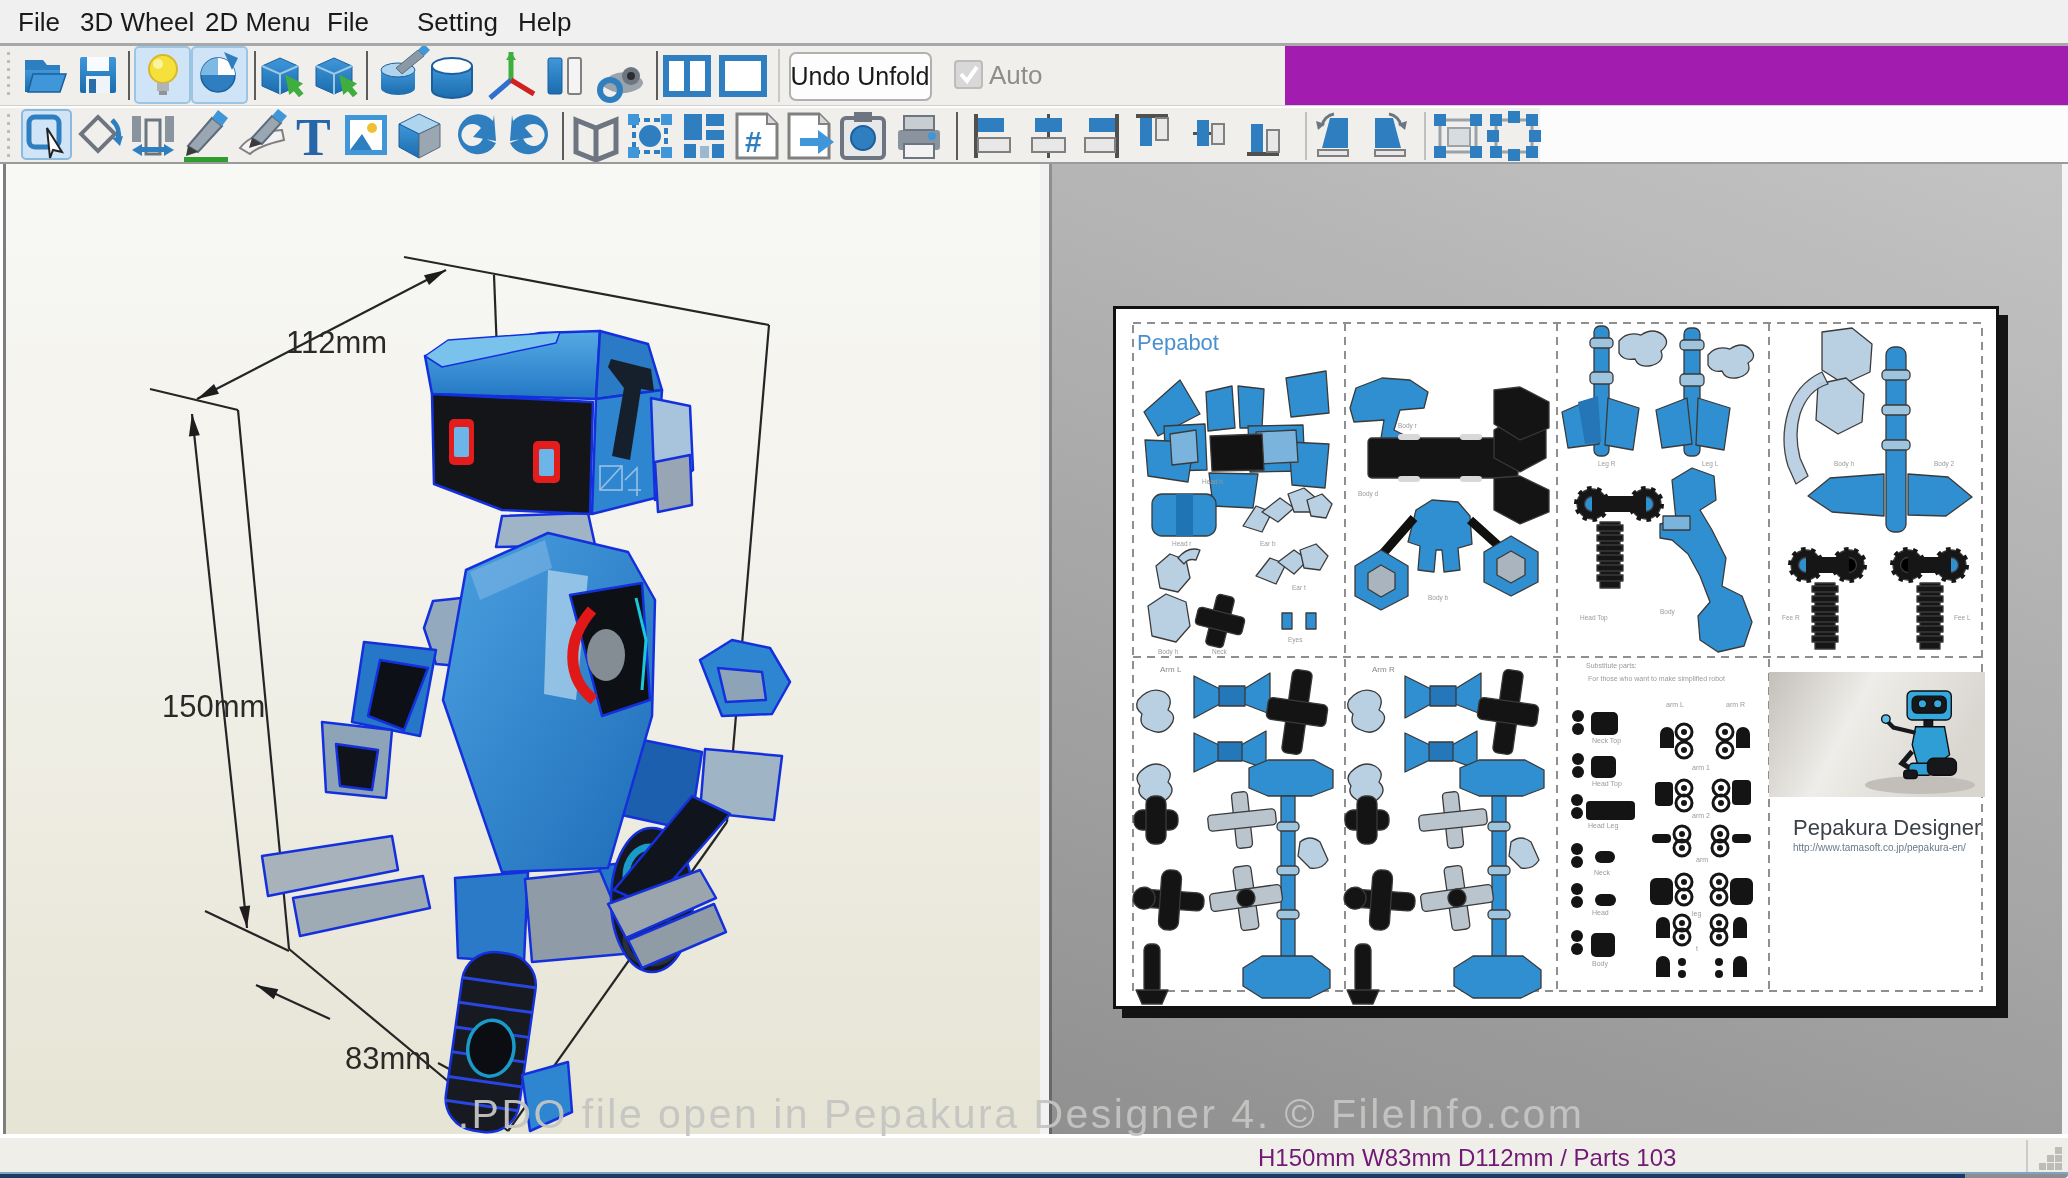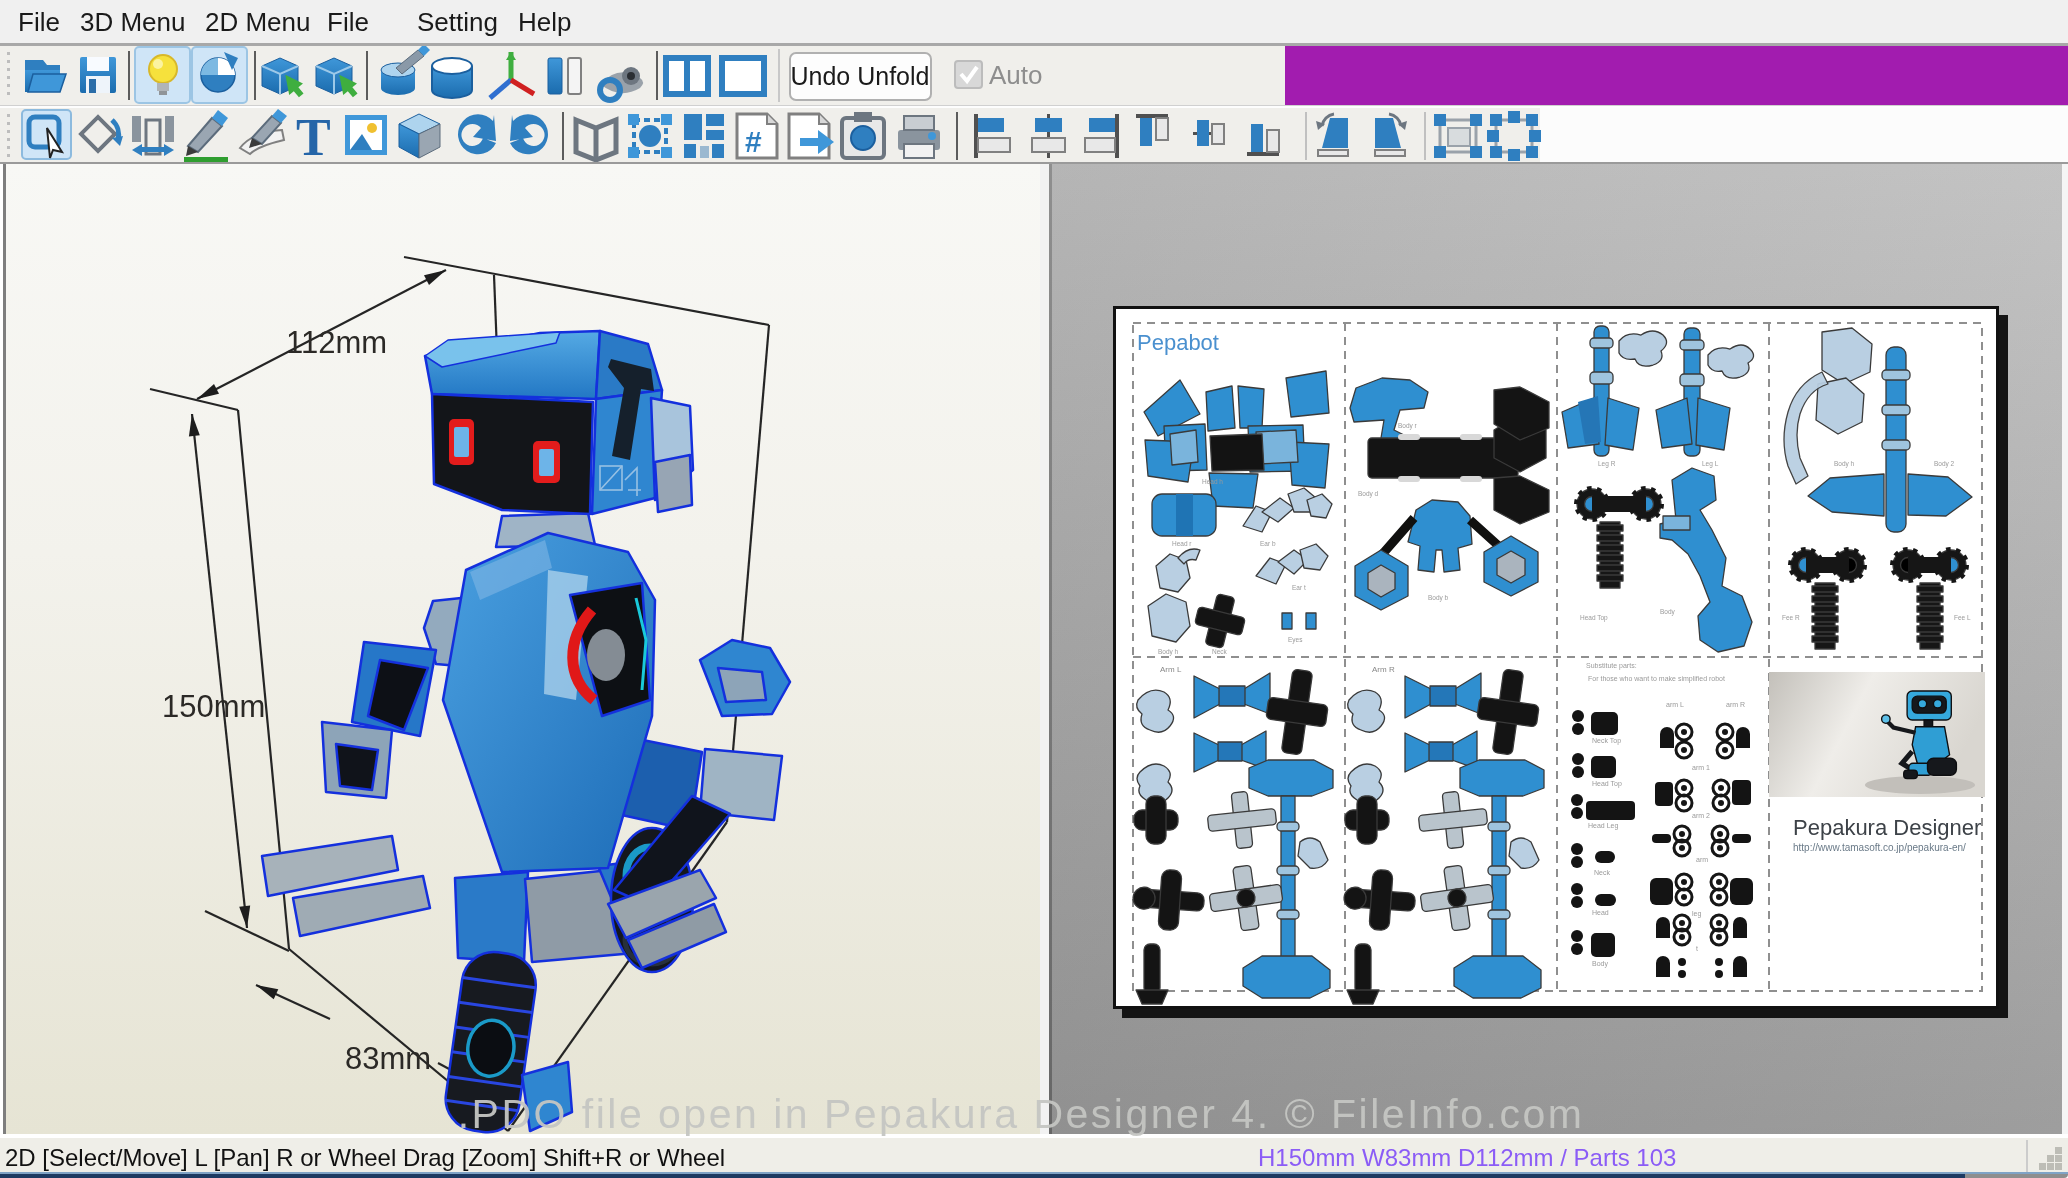--- a/index.html
+++ b/index.html
@@ -25,32 +25,32 @@
 #rightshade{left:1049px;top:164px;width:1013px;height:970px;
   background:linear-gradient(180deg,rgba(255,255,255,0.13),rgba(0,0,0,0.19));}
 #rightedge{left:2062px;top:164px;width:6px;height:970px;background:#f5f5f5;}
 #page{left:1113px;top:296px;width:886px;height:703px;background:#ffffff;
   border:3px solid #111;box-shadow:9px 9px 0 #141414;box-sizing:border-box;margin-top:10px;}
 #watermark{left:0px;top:1091px;width:2042px;text-align:center;font-size:41px;
   color:rgba(196,197,194,0.95);letter-spacing:2.5px;}
 #statusbar{left:0;top:1136px;width:2068px;height:36px;background:#efeee8;
   border-top:2px solid #ffffff;}
 #stext1{position:absolute;left:5px;top:6px;font-size:24px;color:#111;}
-#stext2{position:absolute;left:1258px;top:6px;font-size:24px;color:#8b5cf6;}
+#stext2{position:absolute;left:1258px;top:6px;font-size:24px;color:#701a75;}
 #sdiv1{position:absolute;left:2026px;top:2px;width:2px;height:32px;background:#cccccc;}
 #bottomblue{left:0;top:1172px;width:2068px;height:3px;background:#7fa3c6;}
 #bottomnavy{left:0;top:1174px;width:1965px;height:4px;background:#1d3a62;}
 #bottomgray{left:1965px;top:1174px;width:103px;height:4px;background:#8e8e8e;border-bottom-right-radius:4px;}
 .icon-svg{position:absolute;left:0;top:0;}
 </style>
 </head>
 <body>
 <div class="abs" id="menubar">
   <span style="left:18px">File</span>
-  <span style="left:80px">3D Menu</span>
+  <span style="left:80px">3D Wheel</span>
   <span style="left:205px">2D Menu</span>
   <span style="left:327px">File</span>
   <span style="left:417px">Setting</span>
   <span style="left:518px">Help</span>
 </div>
 <div class="abs" id="mline"></div>
 <div class="abs" id="tb1">
     <div class="abs" id="tb1b"></div>
 <svg class="icon-svg" width="2068" height="59" viewBox="0 46 2068 59">
 <defs>
@@ -837,21 +837,20 @@
 <rect x="1930" y="752" width="34" height="20" rx="7" fill="#16181c"></rect>
 <rect x="1902" y="766" width="16" height="10" rx="4" fill="#16181c"></rect>
 </g>
 <text x="1793" y="825" font-size="22" fill="#3d4248">Pepakura Designer</text>
 <text x="1793" y="841" font-size="10" fill="#6a7a88">http://www.tamasoft.co.jp/pepakura-en/</text>
 </g>
 </svg>
 </div>
 <div class="abs" id="watermark">.PDO file open in Pepakura Designer 4. © FileInfo.com</div>
 <div class="abs" id="statusbar">
-  <div id="stext1">2D [Select/Move] L [Pan] R or Wheel Drag [Zoom] Shift+R or Wheel</div>
   <div id="stext2">H150mm W83mm D112mm / Parts 103</div>
   <div id="sdiv1"></div>
 <div style="position:absolute;right:6px;bottom:4px;width:26px;height:26px">
 <div style="position:absolute;right:0;bottom:16px;width:7px;height:7px;background:#bdbdb6"></div>
 <div style="position:absolute;right:0;bottom:8px;width:7px;height:7px;background:#bdbdb6"></div>
 <div style="position:absolute;right:8px;bottom:8px;width:7px;height:7px;background:#bdbdb6"></div>
 <div style="position:absolute;right:0;bottom:0;width:7px;height:7px;background:#bdbdb6"></div>
 <div style="position:absolute;right:8px;bottom:0;width:7px;height:7px;background:#bdbdb6"></div>
 <div style="position:absolute;right:16px;bottom:0;width:7px;height:7px;background:#bdbdb6"></div>
 </div>

